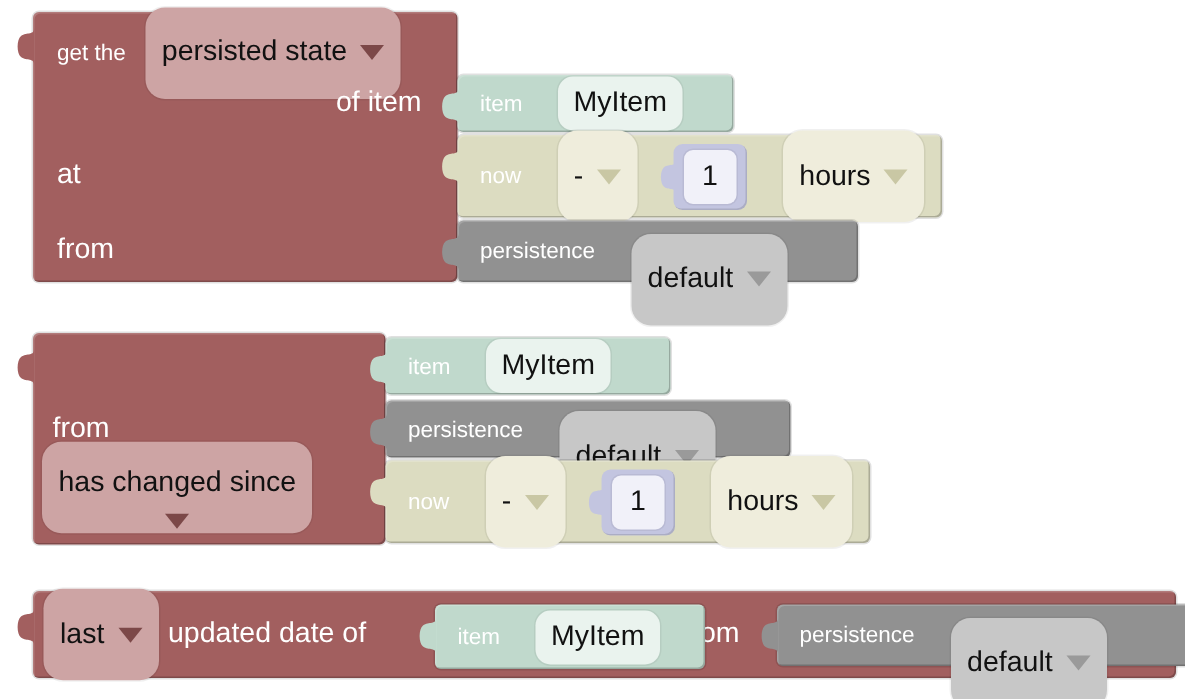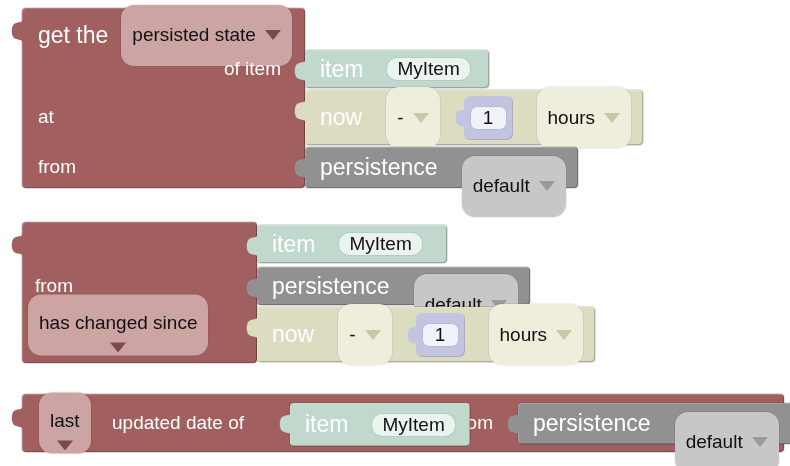--- a/index.html
+++ b/index.html
@@ -13,38 +13,38 @@
     box-shadow:inset 1px 1px 0 rgba(255,255,255,.18), inset -1px -1px 0 rgba(0,0,0,.22), 0 0 0 1px rgba(0,0,0,.12);
   }
   .maroon{background:var(--maroon);}
   .teal{background:var(--teal);}
   .olive{background:var(--olive);}
   .gray{background:var(--gray);}
 
   .childb{display:flex;align-items:center;gap:24px;padding:0 12px 0 15px;white-space:nowrap;}
 
   .lbl{position:absolute;transform:translateY(-50%);color:var(--label-text);font-size:19px;white-space:nowrap;}
-  .wlbl{color:var(--label-text);font-size:23px;white-space:nowrap;}
+  .wlbl{color:var(--label-text);font-size:15px;white-space:nowrap;}
 
   .dd{
     display:inline-flex;align-items:center;gap:9px;height:27px;padding:17px 11px;
     border-radius:13px;font-size:19px;color:var(--field-text);white-space:nowrap;
     box-shadow:0 0 0 1px rgba(0,0,0,.06);
   }
   .dd-maroon{background:var(--maroon-field);}
   .dd-olive{background:var(--olive-field);}
   .dd-gray{background:var(--gray-field);margin-top:37px;}
 
   .arrow{width:0;height:0;border-left:8px solid transparent;border-right:8px solid transparent;border-top:10px solid;}
   .ar-maroon{border-top-color:var(--maroon-arrow);}
   .ar-olive{border-top-color:var(--olive-arrow);}
   .ar-gray{border-top-color:var(--gray-arrow);}
 
   .vfield{
-    display:inline-flex;align-items:center;height:22px;padding:0 10px;border-radius:10px;
+    display:inline-flex;align-items:center;height:36px;padding:0 10px;border-radius:10px;
     background:var(--teal-field);color:var(--field-text);font-size:19px;white-space:nowrap;
     box-shadow:0 0 0 1px rgba(0,0,0,.05);
     text-align:center;
   }
 
   .lav{
     position:relative;display:inline-flex;align-items:center;justify-content:center;
     height:44px;padding:0 7px;border-radius:6px;background:var(--lavender);
     box-shadow:inset -1px -1px 0 rgba(0,0,0,.12);
   }
@@ -72,21 +72,21 @@
 
   .g1-row1{position:absolute;left:16px;top:13px;height:28px;display:flex;align-items:center;gap:13px;}
   .g1-ofitem{right:24px;top:61px;margin-left:28px;}
   .g1-at{left:16px;top:109px;}
   .g1-from{left:16px;top:159px;}
 
   .g2-stateof{right:22px;top:22px;}
   .g2-from{left:13px;top:64px;}
   .g2-dd{position:absolute;left:6px;top:103px;transform:translateY(-50%);flex-direction:column;}
 
-  .g3-last{position:absolute;left:17px;top:29px;transform:translateY(-50%);flex-direction:column;}
+  .g3-last{position:absolute;left:7px;top:29px;transform:translateY(-50%);}
   .g3-updated{left:90px;top:29px;}
   .g3-from{left:433px;top:29px;}
 </style>
 </head>
 <body>
 
 <div class="canvas">
 
   <div class="block maroon b-g1main">
     <svg class="tab tab-main" viewBox="0 0 13 26">

